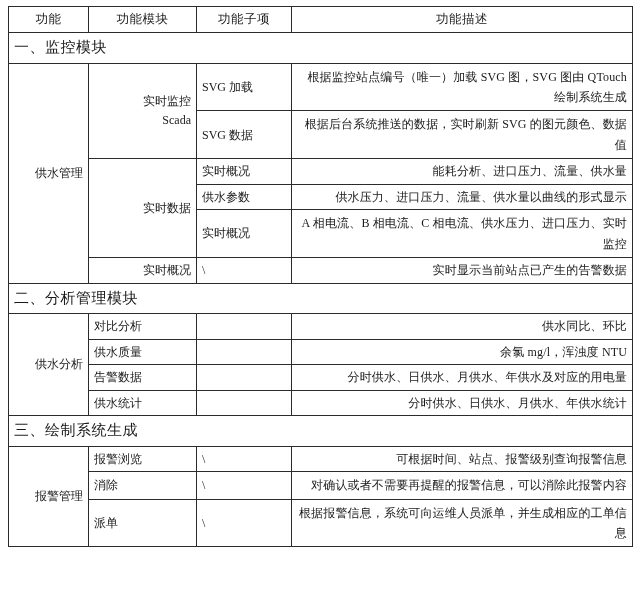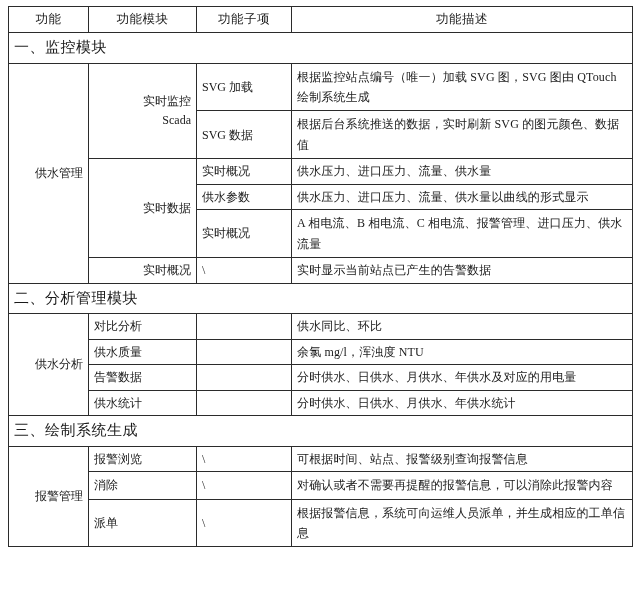--- a/index.html
+++ b/index.html
@@ -52,21 +52,21 @@
   .section-row td {
     font-weight: bold;
     font-size: 15px;
     text-align: left;
     padding: 7px 8px 7px 9px;
     letter-spacing: 0.5px;
   }
   .ctr { text-align: left; }
   .grp { text-align: right; vertical-align: middle; }
   .desc {
-    text-align: left;
+    text-align: right;
     vertical-align: middle;
     padding-left: 7px;
     padding-right: 4px;
     letter-spacing: 0.15px;
   }
   .two-line { line-height: 1.7; }
   .scada-line { display: block; }
 </style>
 </head>
 <body>
@@ -102,29 +102,29 @@
         <td class="desc two-line">根据监控站点编号（唯一）加载 SVG 图，SVG 图由 QTouch 绘制系统生成</td>
       </tr>
       <tr>
         <td class="ctr">SVG 数据</td>
         <td class="desc two-line">根据后台系统推送的数据，实时刷新 SVG 的图元颜色、数据值</td>
       </tr>
 
       <tr>
         <td class="grp" rowspan="3">实时数据</td>
         <td class="ctr">实时概况</td>
-        <td class="desc">供水压力、进口压力、流量、供水量</td>
+        <td class="desc">能耗分析、进口压力、流量、供水量</td>
       </tr>
       <tr>
         <td class="ctr">供水参数</td>
         <td class="desc">供水压力、进口压力、流量、供水量以曲线的形式显示</td>
       </tr>
       <tr>
         <td class="ctr">实时概况</td>
-        <td class="desc two-line">A 相电流、B 相电流、C 相电流、报警管理、进口压力、供水流量</td>
+        <td class="desc two-line">A 相电流、B 相电流、C 相电流、供水压力、进口压力、实时监控</td>
       </tr>
 
       <tr>
         <td class="grp">实时概况</td>
         <td class="ctr">\</td>
         <td class="desc">实时显示当前站点已产生的告警数据</td>
       </tr>
 
       <tr class="section-row">
         <td colspan="4">二、分析管理模块</td>

